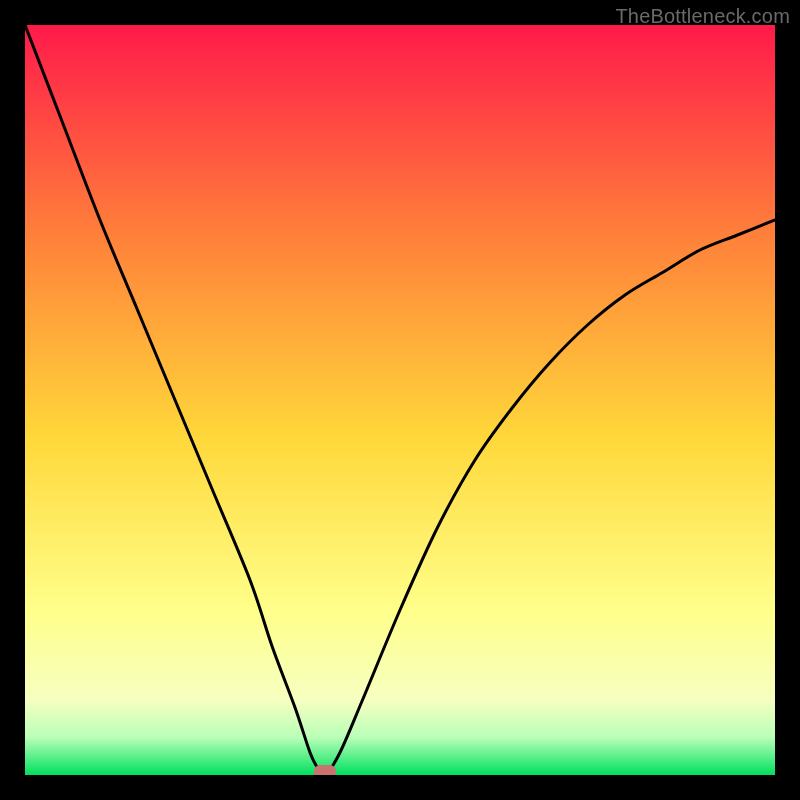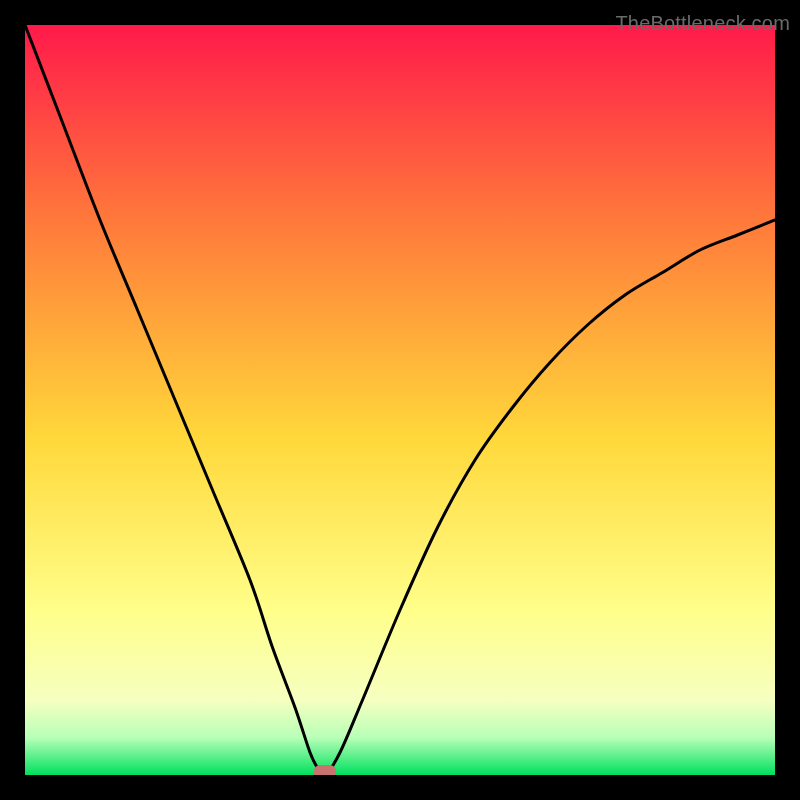--- a/index.html
+++ b/index.html
@@ -13,21 +13,21 @@
   .frame {
     position: absolute;
     left: 25px;
     top: 25px;
     width: 750px;
     height: 750px;
     background: #fff;
   }
   .watermark {
     position: absolute;
-    top: 12px;
+    top: 5px;
     right: 10px;
     font-family: Arial, Helvetica, sans-serif;
     font-size: 20px;
     color: #6a6a6a;
     font-weight: 500;
     letter-spacing: 0.2px;
     z-index: 5;
   }
   svg {
     display: block;

